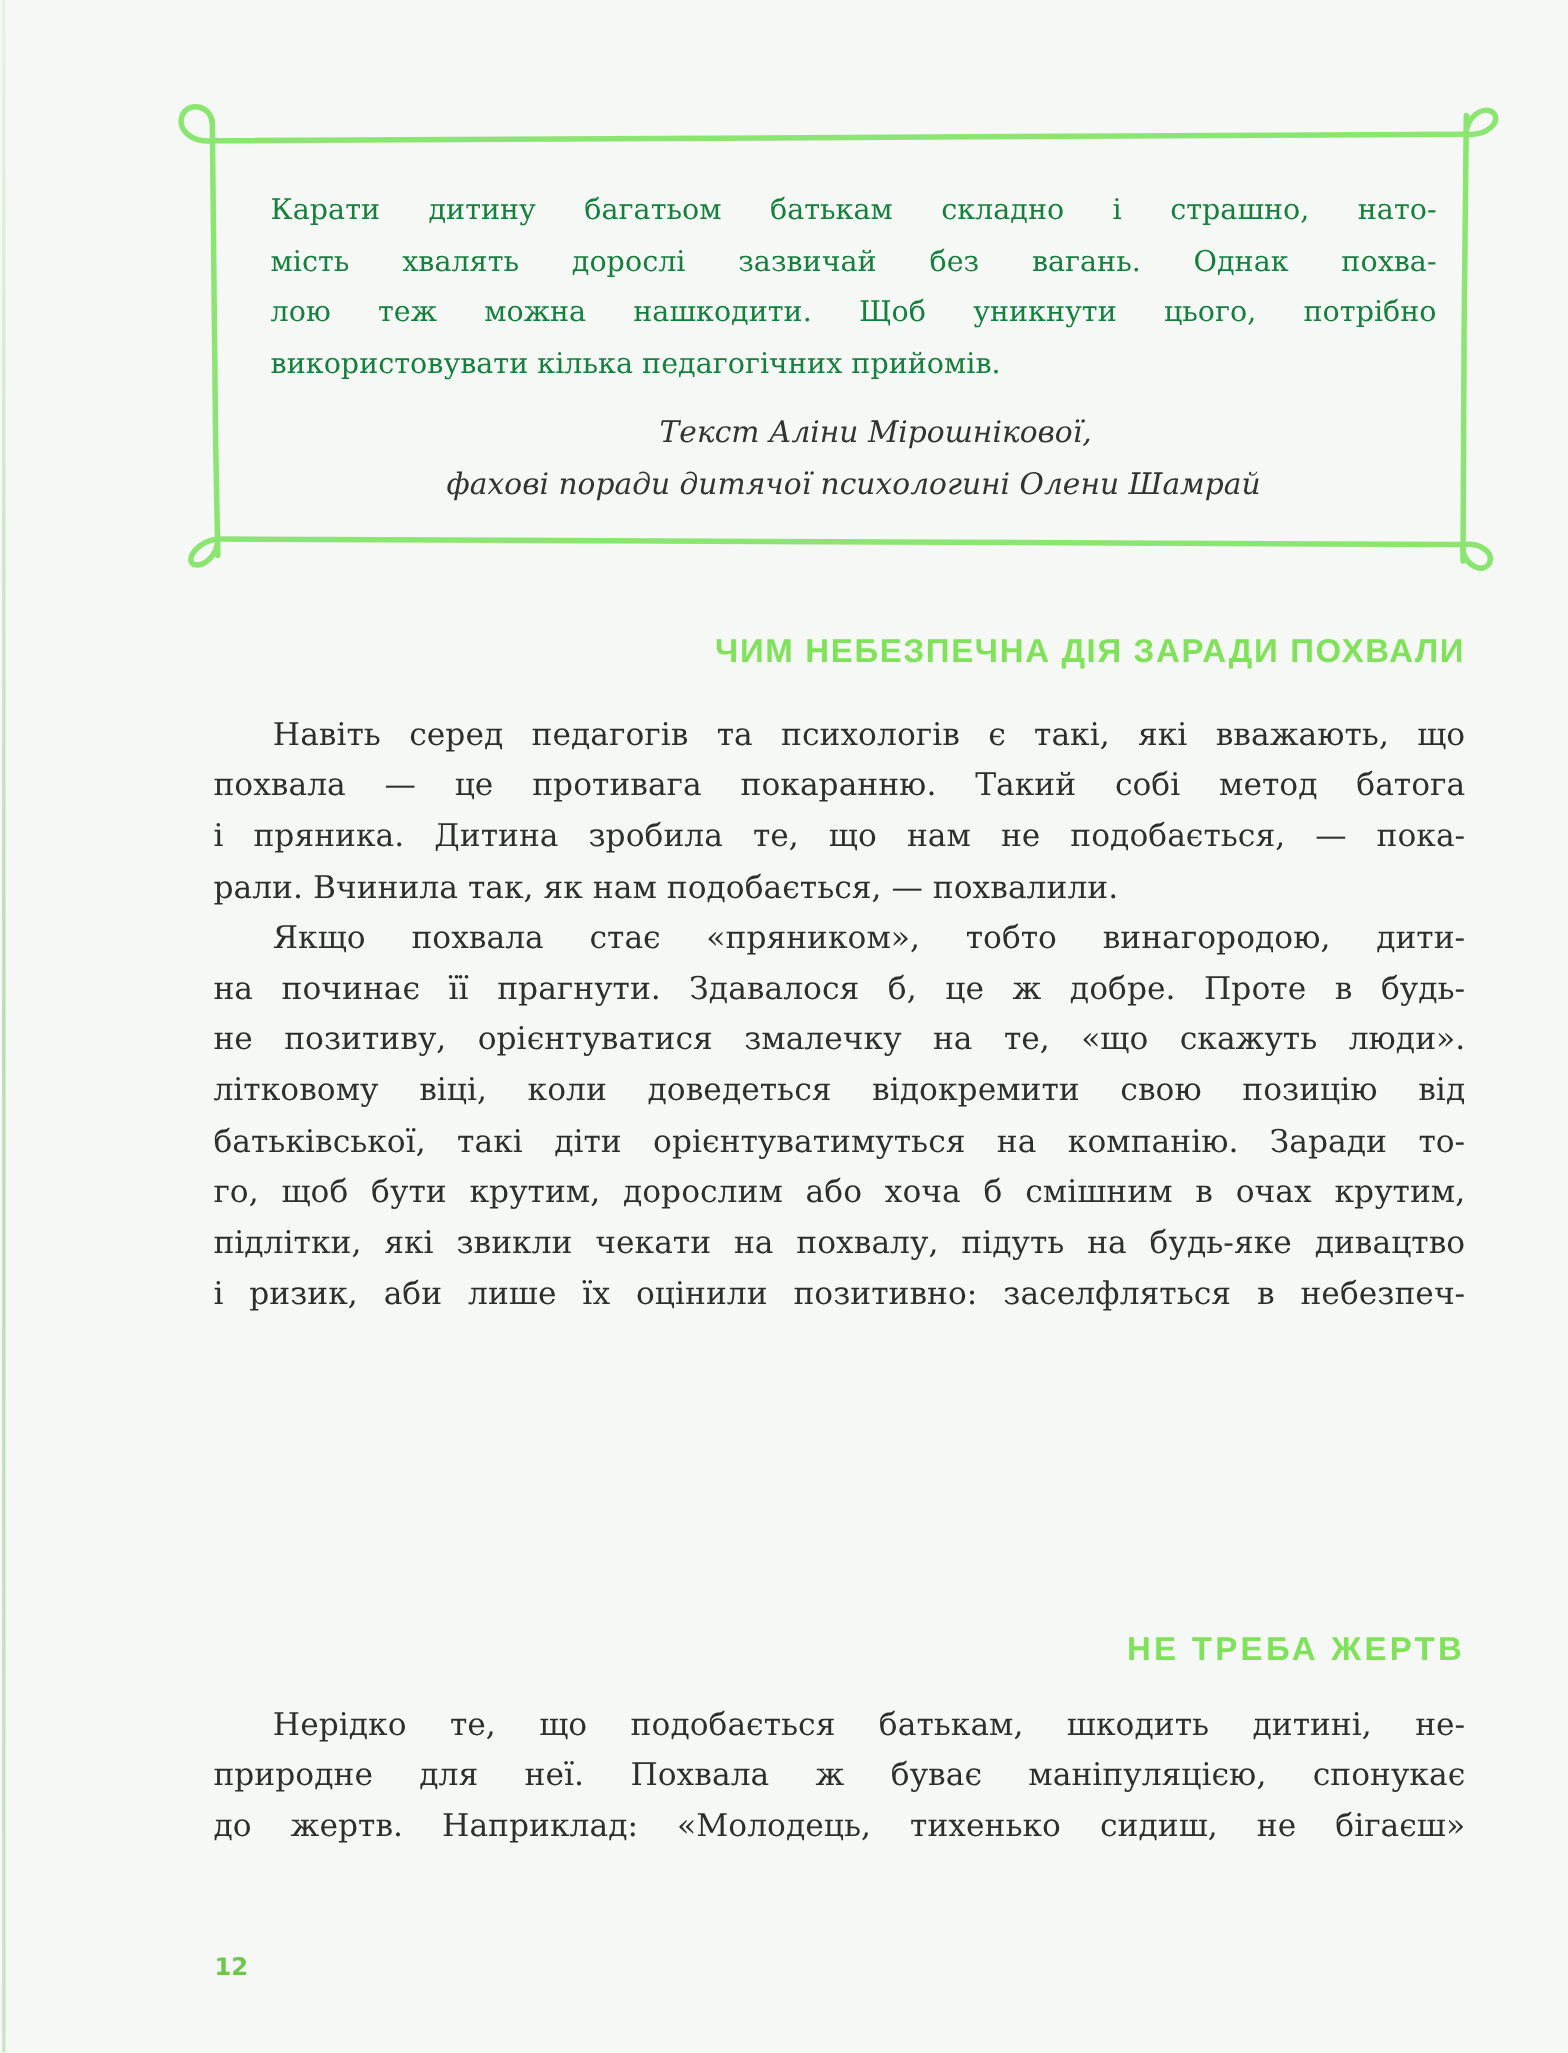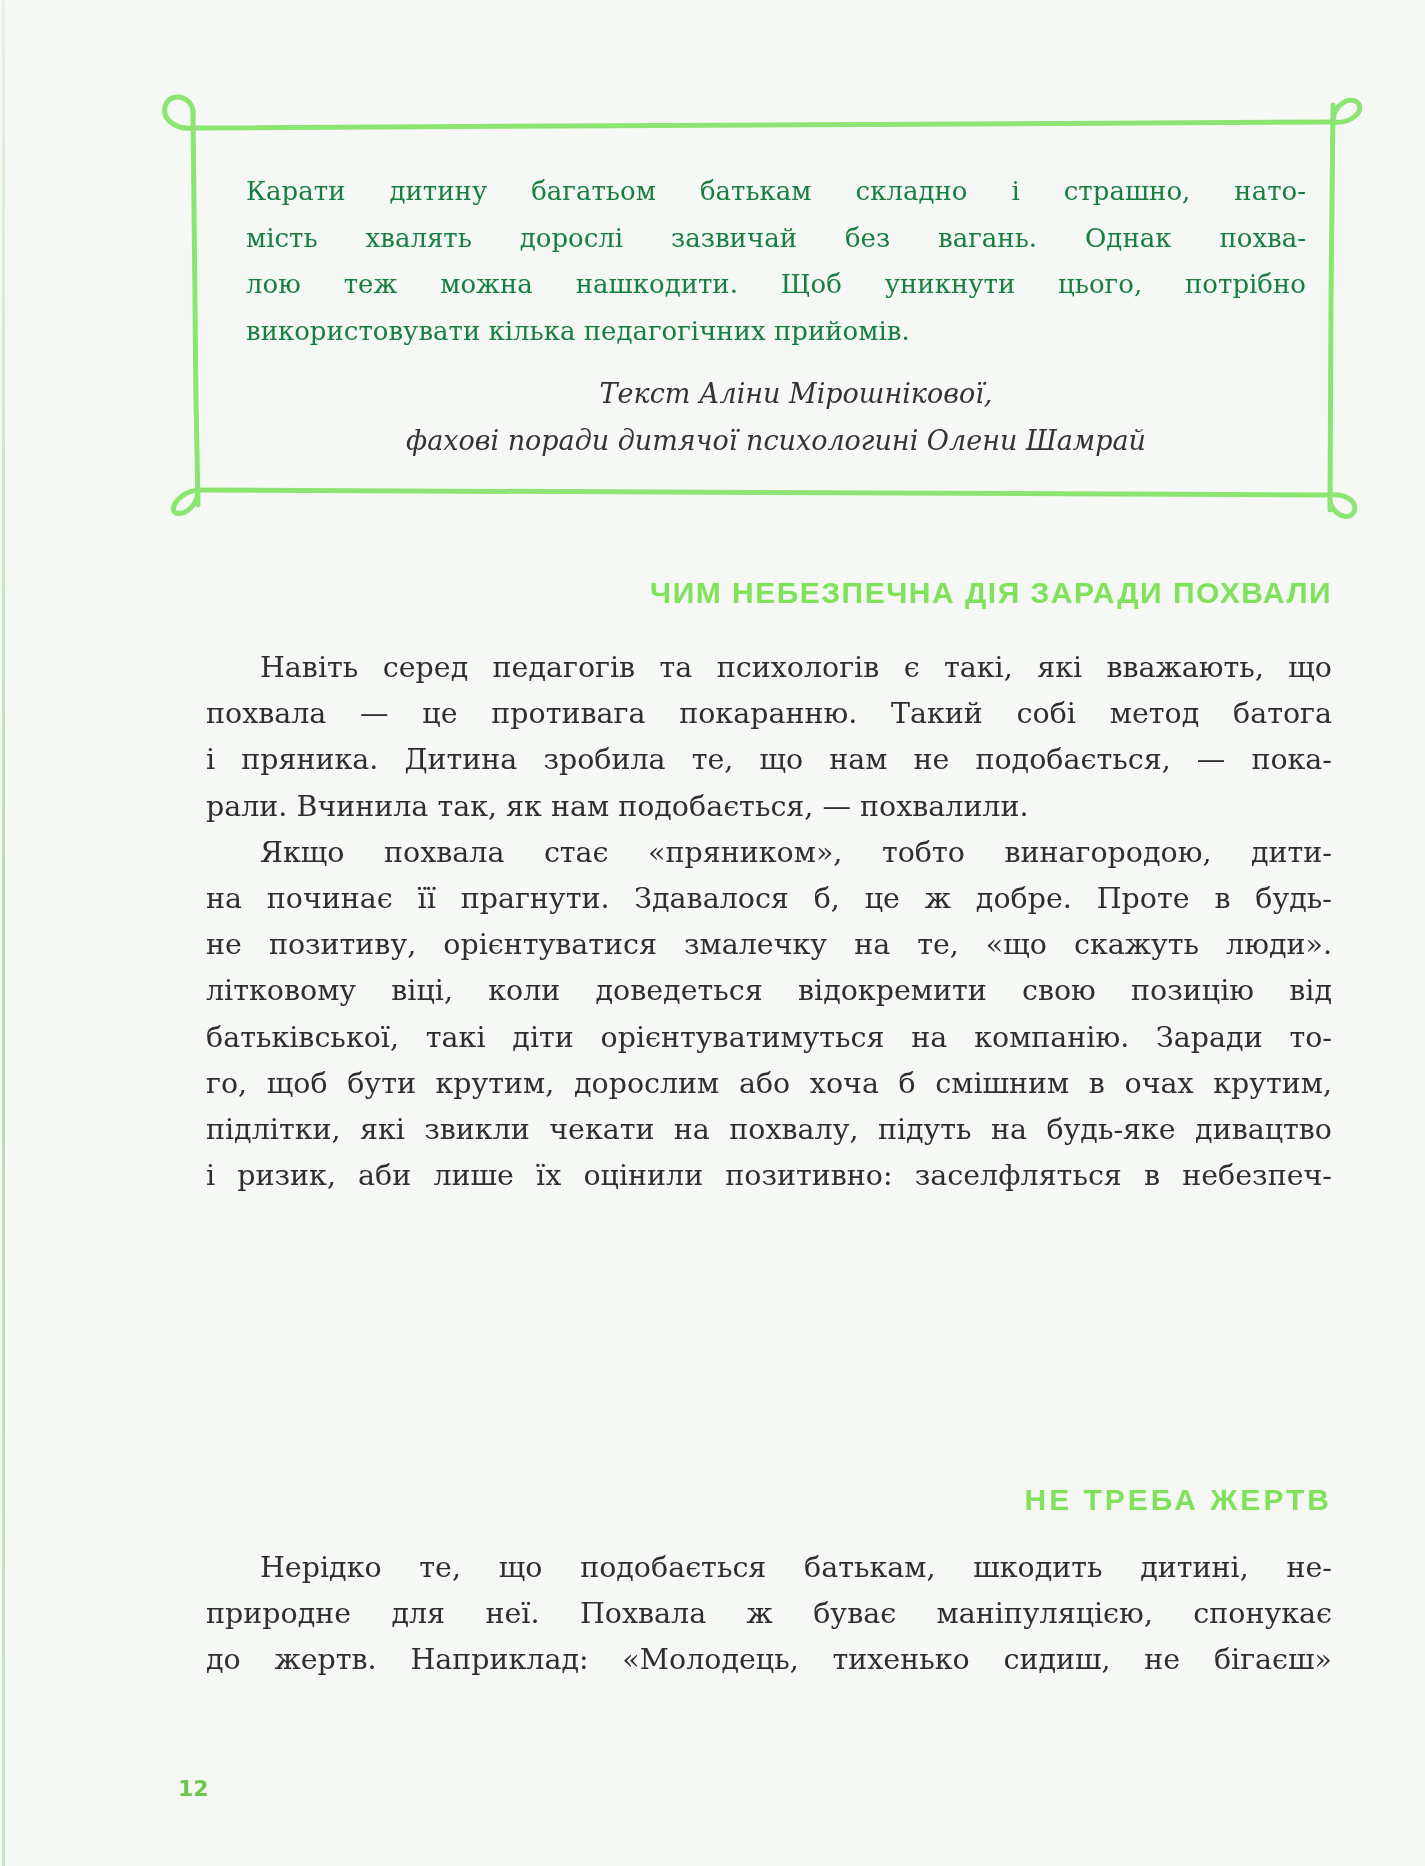--- a/index.html
+++ b/index.html
@@ -34,27 +34,27 @@
     font-family: Liberation Sans, sans-serif; font-weight: bold;
     font-size: 30px; letter-spacing: 1.5px; color: #7fe25a;
     text-transform: uppercase;
   }
   .h1 { top: 576px; }
   .h2 { top: 1483px; letter-spacing: 3px; }
   .body-text {
     position: absolute; left: 194px; width: 1138px;
     font-size: 28.5px; line-height: 46.2px; color: #2e2e2e;
   }
-  .body-text .ln { display: block; white-space: nowrap; text-align: justify; text-align-last: justify; margin-left: 12px; }
+  .body-text .ln { display: block; white-space: nowrap; text-align: justify; text-align-last: justify; }
   .body-text .ln.last { text-align-last: left; }
   .body-text .ln.indent { padding-left: 54px; }
   .b1 { top: 645px; }
   .b2 { top: 1545px; }
   .page-num {
-    position: absolute; left: 178px; top: 1776px;
+    position: absolute; left: 195px; top: 1776px;
     font-family: "DejaVu Sans", sans-serif; font-weight: bold;
     font-size: 22px; color: #6cc84a;
   }
 </style>
 </head>
 <body>
 
 <div class="edge-line"></div>
 
 <svg class="frame-svg" width="1425" height="560" viewBox="0 0 1425 560">

